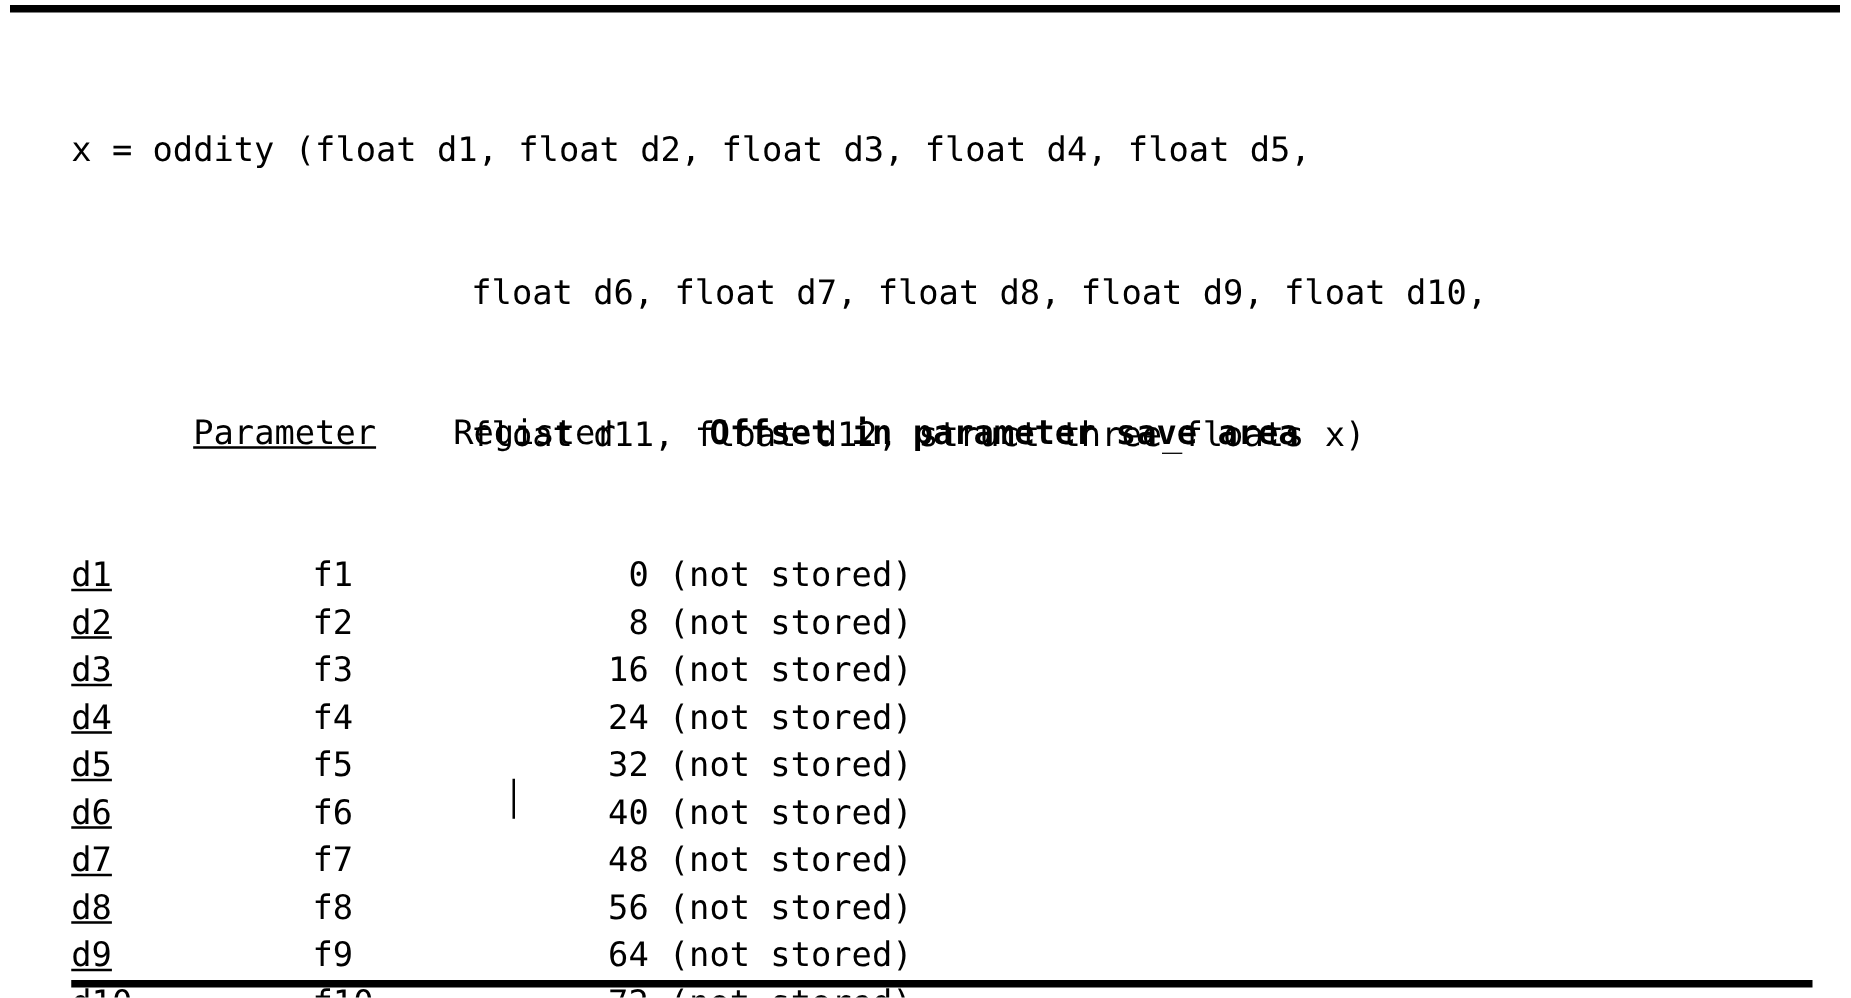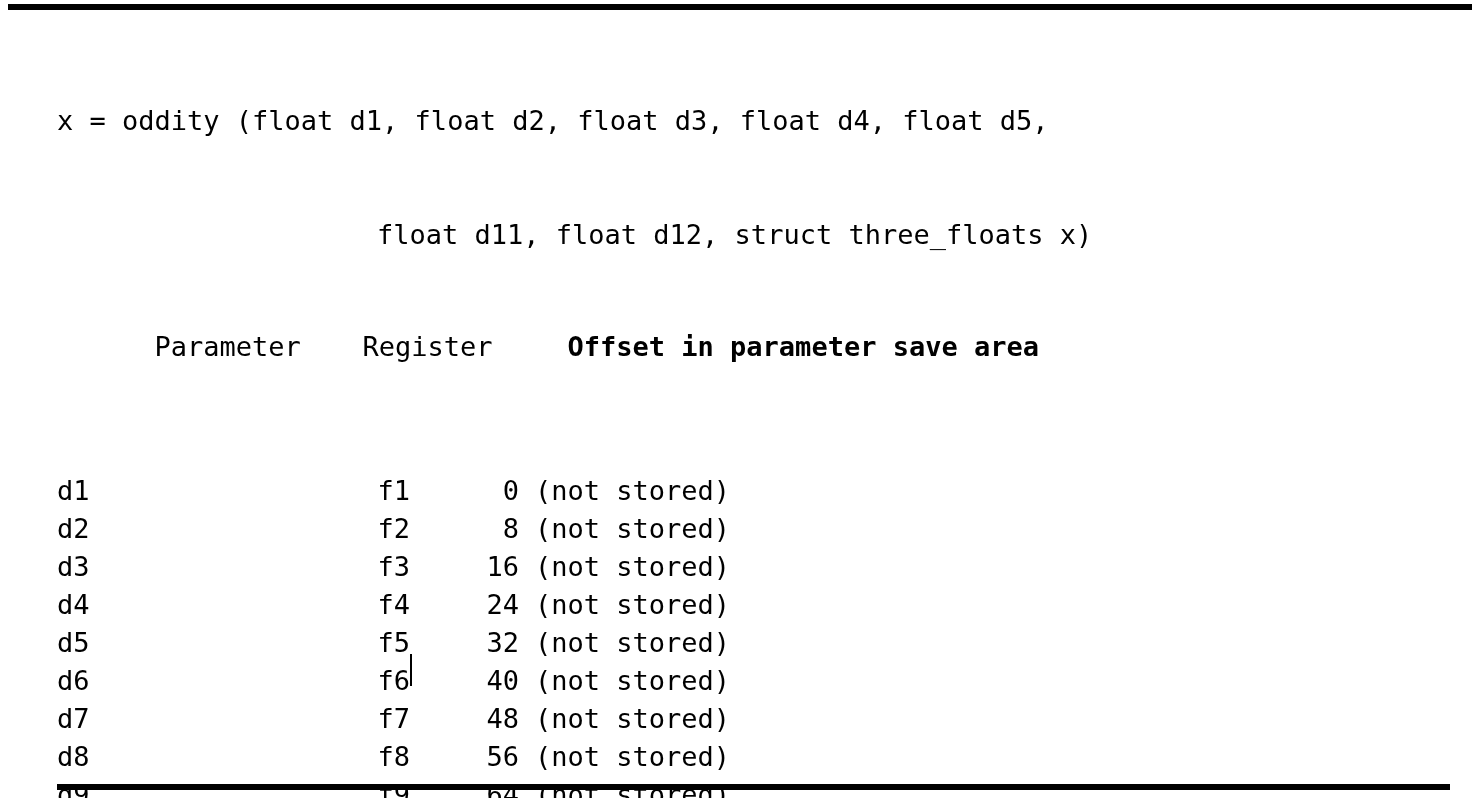--- a/index.html
+++ b/index.html
@@ -71,25 +71,26 @@
     display: block;
     height: 38px;
     white-space: pre;
     position: relative;
   }
   .col-param {
     display: inline-block;
     width: 193px;
     text-align: left;
     white-space: pre;
+    text-decoration: underline;
   }
   .col-reg {
     display: inline-block;
     width: 160px;
-    text-align: right;
+    text-align: left;
     white-space: pre;
   }
   .col-reg-head {
     display: inline-block;
     width: 160px;
     text-align: center;
     white-space: pre;
     padding-left: 0px;
   }
   .col-gap {
@@ -99,21 +100,20 @@
   .col-off {
     display: inline-block;
     width: 49px;
     text-align: right;
     white-space: pre;
   }
   .col-note {
     display: inline-block;
     padding-left: 16px;
     white-space: pre;
-    margin-top: 30px;
   }
   .col-head-off {
     display: inline-block;
     white-space: pre;
     font-weight: bold;
   }
 
   
   .caret {
     position: absolute;
@@ -132,20 +132,21 @@
 </style>
 </head>
 <body>
 
 <div class="page">
 
   <div class="rule rule-top"></div>
 
   <div class="code signature">
     <div class="sig-line">x = oddity (float d1, float d2, float d3, float d4, float d5,</div>
+    <div class="sig-line sig-cont">float d6, float d7, float d8, float d9, float d10,</div>
     <div class="sig-line sig-cont">float d11, float d12, struct three_floats x)</div>
   </div>
 
   <div class="code table">
 
     <div class="trow">
       <span class="col-param">Parameter</span><span class="col-reg-head">Register</span><span class="col-gap"></span><span class="col-head-off">Offset in parameter save area</span>
     </div>
 
     <div id="rows-container"><div class="trow"><span class="col-param">d1</span><span class="col-reg">f1</span><span class="col-gap"></span><span class="col-off">0</span><span class="col-note">(not stored)</span></div><div class="trow"><span class="col-param">d2</span><span class="col-reg">f2</span><span class="col-gap"></span><span class="col-off">8</span><span class="col-note">(not stored)</span></div><div class="trow"><span class="col-param">d3</span><span class="col-reg">f3</span><span class="col-gap"></span><span class="col-off">16</span><span class="col-note">(not stored)</span></div><div class="trow"><span class="col-param">d4</span><span class="col-reg">f4</span><span class="col-gap"></span><span class="col-off">24</span><span class="col-note">(not stored)</span></div><div class="trow"><span class="col-param">d5</span><span class="col-reg">f5</span><span class="caret-wrap"><span class="caret"></span></span><span class="col-gap"></span><span class="col-off">32</span><span class="col-note">(not stored)</span></div><div class="trow"><span class="col-param">d6</span><span class="col-reg">f6</span><span class="col-gap"></span><span class="col-off">40</span><span class="col-note">(not stored)</span></div><div class="trow"><span class="col-param">d7</span><span class="col-reg">f7</span><span class="col-gap"></span><span class="col-off">48</span><span class="col-note">(not stored)</span></div><div class="trow"><span class="col-param">d8</span><span class="col-reg">f8</span><span class="col-gap"></span><span class="col-off">56</span><span class="col-note">(not stored)</span></div><div class="trow"><span class="col-param">d9</span><span class="col-reg">f9</span><span class="col-gap"></span><span class="col-off">64</span><span class="col-note">(not stored)</span></div><div class="trow"><span class="col-param">d10</span><span class="col-reg">f10</span><span class="col-gap"></span><span class="col-off">72</span><span class="col-note">(not stored)</span></div></div>

